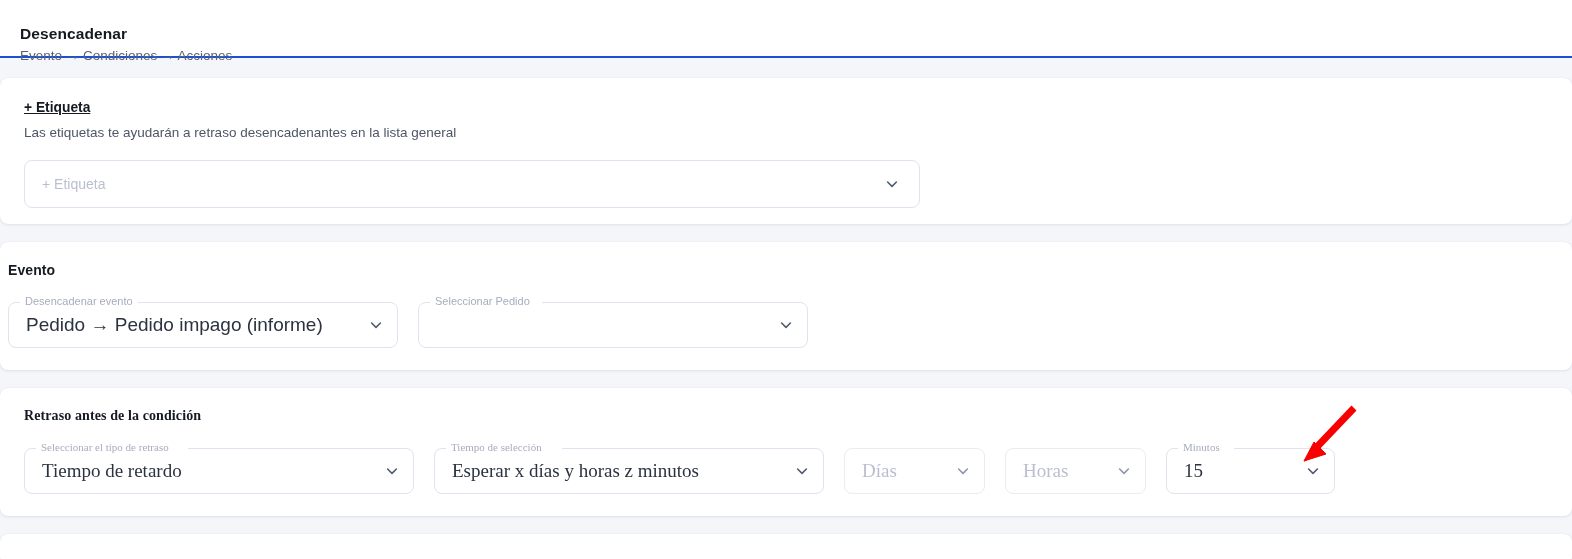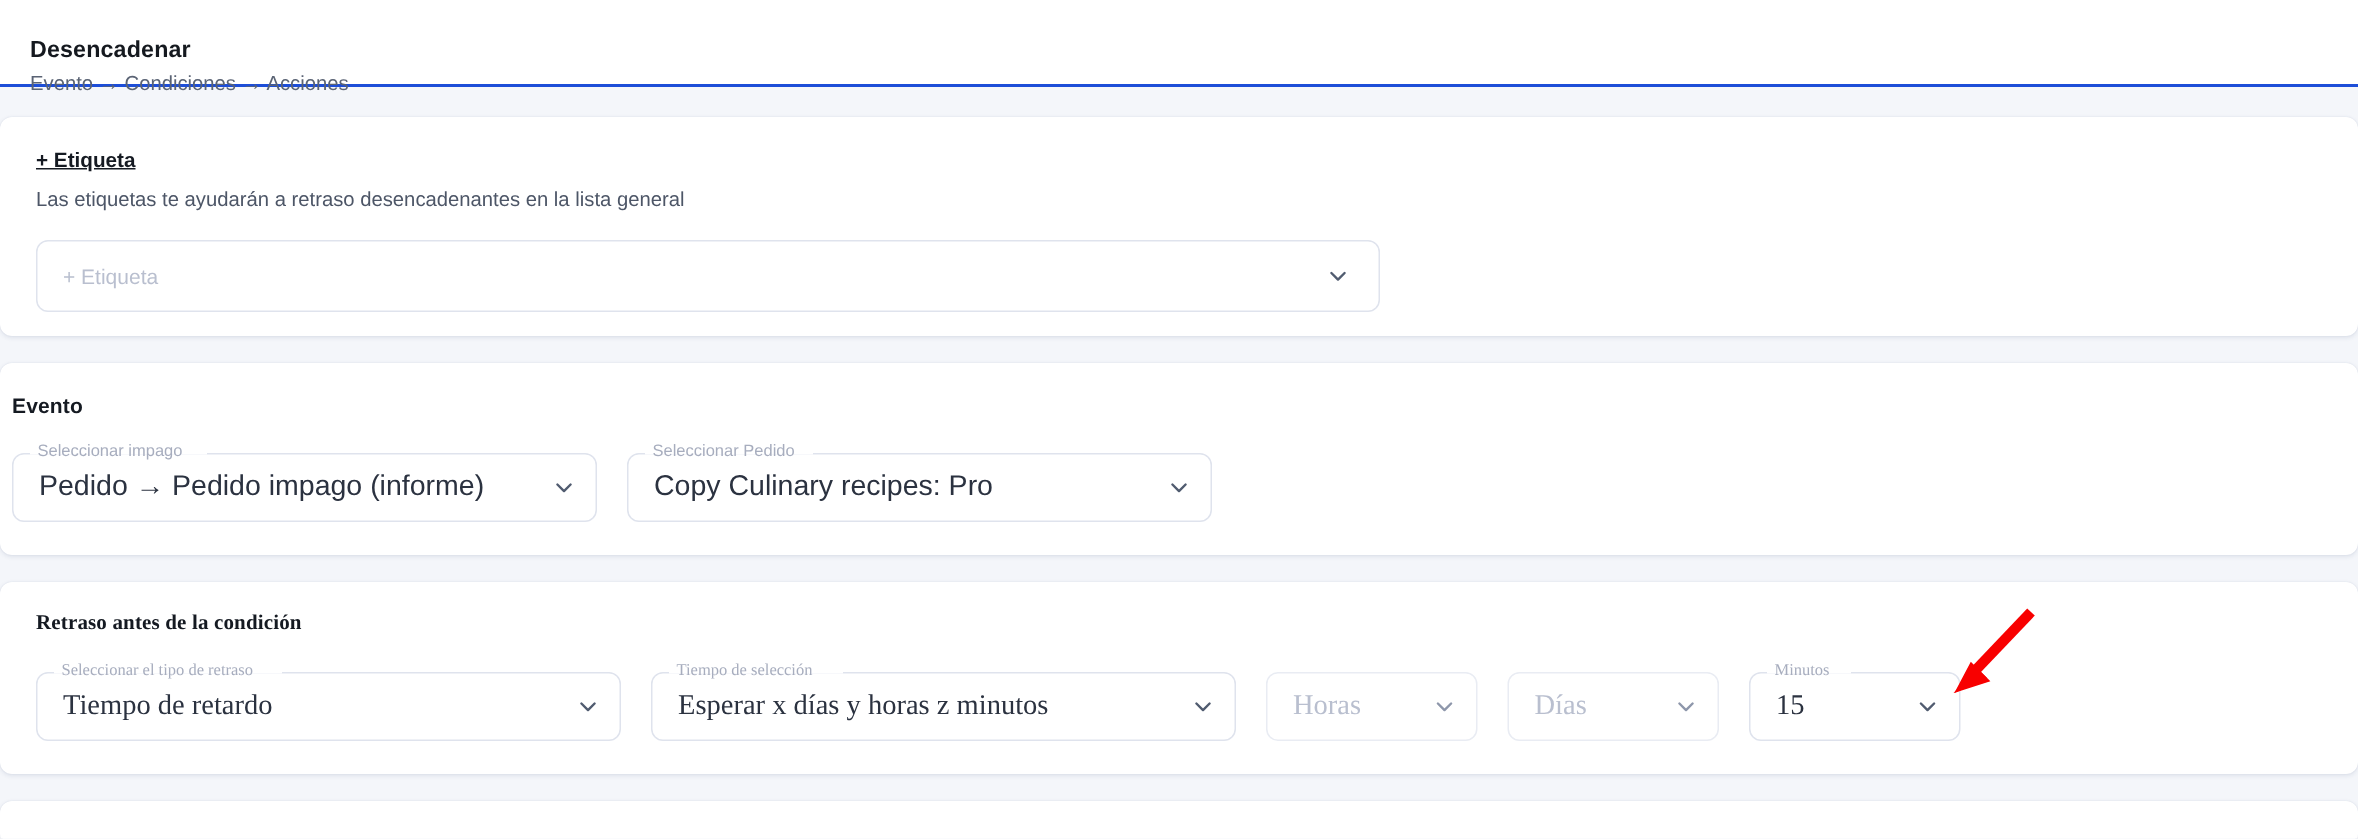--- a/index.html
+++ b/index.html
@@ -140,21 +140,21 @@
   }
   .field .chev svg { display: block; }
 
   .field.muted .outline { border-color: #e9ecf3; }
   .field.muted .value   { color: #b9bfcf; }
 
   
   .w-tag   { width: 896px; }
   .w-main  { width: 390px; }
   .w-small { width: 141px; }
-  .w-min   { width: 141px; }
+  .w-min   { width: 169px; }
 
   
   .field.tagselect { height: 48px; }
   .field.tagselect .value { height: 48px; line-height: 48px; font-size: 14px; }
   .field.tagselect .chev { right: 20px; }
 
   
   .arrow-annotation {
     position: absolute;
     left: 1296px;
@@ -192,34 +192,33 @@
   </div>
 
   <div class="card card-event">
     <div class="section-title">Evento</div>
 
     <div class="field-row">
 
       <div class="field w-main">
         <span class="outline"></span>
         <span class="notch" style="width:118px"></span>
-        <span class="flabel">Seleccionar impago</span>
+        <span class="flabel">Desencadenar evento</span>
         <span class="value">Pedido → Pedido impago (informe)</span>
         <span class="chev">
           <svg width="16" height="16" viewBox="0 0 16 16" fill="none">
             <path d="M3.6 6 L8 10.4 L12.4 6" stroke="#515c70" stroke-width="1.6" stroke-linecap="round" stroke-linejoin="round"></path>
           </svg>
         </span>
       </div>
 
       <div class="field w-main">
         <span class="outline"></span>
         <span class="notch" style="width:112px"></span>
         <span class="flabel">Seleccionar Pedido</span>
-        <span class="value">Copy Culinary recipes: Pro</span>
         <span class="chev">
           <svg width="16" height="16" viewBox="0 0 16 16" fill="none">
             <path d="M3.6 6 L8 10.4 L12.4 6" stroke="#515c70" stroke-width="1.6" stroke-linecap="round" stroke-linejoin="round"></path>
           </svg>
         </span>
       </div>
 
     </div>
   </div>
 
@@ -247,31 +246,31 @@
         <span class="value">Esperar x días y horas z minutos</span>
         <span class="chev">
           <svg width="16" height="16" viewBox="0 0 16 16" fill="none">
             <path d="M3.6 6 L8 10.4 L12.4 6" stroke="#515c70" stroke-width="1.6" stroke-linecap="round" stroke-linejoin="round"></path>
           </svg>
         </span>
       </div>
 
       <div class="field muted w-small">
         <span class="outline"></span>
+        <span class="value placeholder">Días</span>
+        <span class="chev">
+          <svg width="16" height="16" viewBox="0 0 16 16" fill="none">
+            <path d="M3.6 6 L8 10.4 L12.4 6" stroke="#8e97ab" stroke-width="1.6" stroke-linecap="round" stroke-linejoin="round"></path>
+          </svg>
+        </span>
+      </div>
+
+      <div class="field muted w-small">
+        <span class="outline"></span>
         <span class="value placeholder">Horas</span>
-        <span class="chev">
-          <svg width="16" height="16" viewBox="0 0 16 16" fill="none">
-            <path d="M3.6 6 L8 10.4 L12.4 6" stroke="#8e97ab" stroke-width="1.6" stroke-linecap="round" stroke-linejoin="round"></path>
-          </svg>
-        </span>
-      </div>
-
-      <div class="field muted w-small">
-        <span class="outline"></span>
-        <span class="value placeholder">Días</span>
         <span class="chev">
           <svg width="16" height="16" viewBox="0 0 16 16" fill="none">
             <path d="M3.6 6 L8 10.4 L12.4 6" stroke="#8e97ab" stroke-width="1.6" stroke-linecap="round" stroke-linejoin="round"></path>
           </svg>
         </span>
       </div>
 
       <div class="field w-min">
         <span class="outline"></span>
         <span class="notch" style="width:56px"></span>

